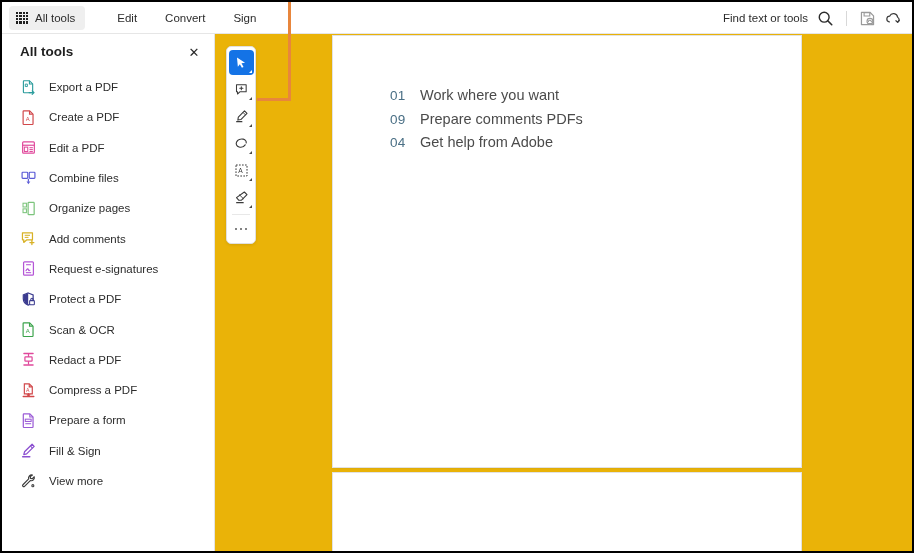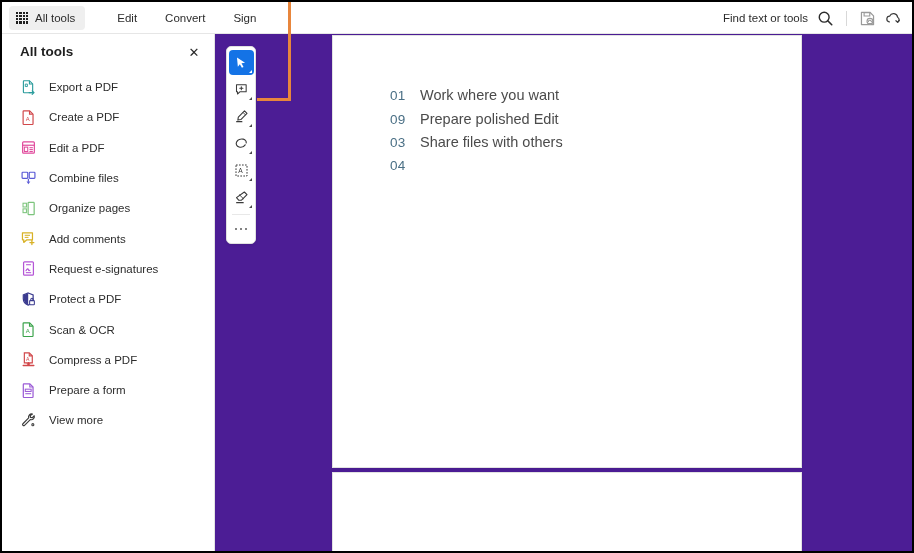--- a/index.html
+++ b/index.html
@@ -126,21 +126,21 @@
   }
   .rail-dots i {
     width: 2.6px; height: 2.6px; border-radius: 50%;
     background: #5a5a5a; display: block;
   }
 
   
   .docarea {
     position: absolute; left: 213px; top: 32px;
     width: 697px; height: 517px;
-    background: #4c1d95;
+    background: #eab308;
     overflow: hidden;
   }
   .page {
     position: absolute;
     background: #ffffff;
     border: 1px solid #e2e2e2;
     box-shadow: 0 1px 2px rgba(0,0,0,0.06);
   }
   .page1 { left: 117px; top: 1px; width: 470px; height: 433px; }
   .page2 { left: 117px; top: 438px; width: 470px; height: 115px; }
@@ -321,20 +321,30 @@
 
       <div class="tool-row">
         <svg class="ticon" viewBox="0 0 18 18">
           <path d="M4 1.9h6.2l3.6 3.6v10.2a.7.7 0 0 1-.7.7H4a.7.7 0 0 1-.7-.7V2.6a.7.7 0 0 1 .7-.7z" fill="none" stroke="#3aa34a" stroke-width="1.25"></path>
           <path d="M10.1 2v3.5h3.5" fill="none" stroke="#3aa34a" stroke-width="1.25"></path>
           <text x="6" y="13" font-size="6.4" fill="#3aa34a" font-family="Liberation Sans, sans-serif">A</text>
         </svg>
         <span class="tlabel">Scan &amp; OCR</span>
       </div>
 
+      <div class="tool-row">
+        <svg class="ticon" viewBox="0 0 18 18">
+          <line x1="4.2" y1="2.6" x2="13.8" y2="2.6" stroke="#e0489b" stroke-width="1.5" stroke-linecap="round"></line>
+          <line x1="9" y1="2.8" x2="9" y2="6.2" stroke="#e0489b" stroke-width="1.3"></line>
+          <rect x="5.2" y="6.2" width="7.6" height="4.4" rx="0.6" fill="none" stroke="#e0489b" stroke-width="1.3"></rect>
+          <line x1="9" y1="10.8" x2="9" y2="14.4" stroke="#e0489b" stroke-width="1.3"></line>
+          <line x1="4.2" y1="14.8" x2="13.8" y2="14.8" stroke="#e0489b" stroke-width="1.5" stroke-linecap="round"></line>
+        </svg>
+        <span class="tlabel">Redact a PDF</span>
+      </div>
 
       <div class="tool-row">
         <svg class="ticon" viewBox="0 0 18 18">
           <path d="M4.6 1.9h5.2l3.2 3.2v7.4H4.6z" fill="none" stroke="#d1474a" stroke-width="1.25"></path>
           <path d="M9.8 2v3.1h3.1" fill="none" stroke="#d1474a" stroke-width="1.2"></path>
           <text x="6.3" y="10.6" font-size="5.4" fill="#d1474a" font-family="Liberation Sans, sans-serif">A</text>
           <line x1="3.4" y1="15.4" x2="14.6" y2="15.4" stroke="#d1474a" stroke-width="1.5" stroke-linecap="round"></line>
           <path d="M9 12.3v2.3M7.6 13.4L9 14.8l1.4-1.4" fill="none" stroke="#d1474a" stroke-width="1.2" stroke-linecap="round" stroke-linejoin="round"></path>
         </svg>
         <span class="tlabel">Compress a PDF</span>
@@ -343,20 +353,28 @@
       <div class="tool-row">
         <svg class="ticon" viewBox="0 0 18 18">
           <path d="M4.2 1.9h6.2l3.4 3.4v10.4a.7.7 0 0 1-.7.7H4.2a.7.7 0 0 1-.7-.7V2.6a.7.7 0 0 1 .7-.7z" fill="none" stroke="#9b5bd6" stroke-width="1.3"></path>
           <path d="M10.4 2v3.3h3.3" fill="none" stroke="#9b5bd6" stroke-width="1.2"></path>
           <rect x="5.6" y="7.6" width="6.2" height="2.4" fill="none" stroke="#9b5bd6" stroke-width="1.1"></rect>
           <line x1="5.6" y1="12.4" x2="11.8" y2="12.4" stroke="#9b5bd6" stroke-width="1.1"></line>
         </svg>
         <span class="tlabel">Prepare a form</span>
       </div>
 
+      <div class="tool-row">
+        <svg class="ticon" viewBox="0 0 18 18">
+          <path d="M12.8 2.4l2.2 2.2-8 8-3 .8.8-3z" fill="none" stroke="#8b4fd0" stroke-width="1.35" stroke-linejoin="round"></path>
+          <line x1="11" y1="4.2" x2="13.2" y2="6.4" stroke="#8b4fd0" stroke-width="1.1"></line>
+          <line x1="2.8" y1="15.6" x2="10.4" y2="15.6" stroke="#8b4fd0" stroke-width="1.5" stroke-linecap="round"></line>
+        </svg>
+        <span class="tlabel">Fill &amp; Sign</span>
+      </div>
 
       <div class="tool-row">
         <svg class="ticon" viewBox="0 0 18 18">
           <path d="M13.2 2.1a3.3 3.3 0 0 0-4 4.2L3.1 12.4a1.2 1.2 0 0 0 1.7 1.7l6.1-6.1a3.3 3.3 0 0 0 4.2-4l-2 2-2-.2-.2-2z" fill="none" stroke="#3d3d3d" stroke-width="1.25" stroke-linejoin="round"></path>
           <circle cx="13.6" cy="13.4" r="1.1" fill="none" stroke="#3d3d3d" stroke-width="1.1"></circle>
         </svg>
         <span class="tlabel">View more</span>
       </div>
 
     </div>
@@ -367,30 +385,27 @@
     <div class="page page1">
       <div class="doc-list">
 
         <div class="doc-line">
           <span class="doc-num">01</span>
           <span class="doc-text">Work where you want</span>
         </div>
 
         <div class="doc-line">
           <span class="doc-num">09</span>
-          <span class="doc-text">Prepare polished Edit</span>
+          <span class="doc-text">Prepare comments PDFs</span>
         </div>
 
-        <div class="doc-line">
-          <span class="doc-num">03</span>
-          <span class="doc-text">Share files with others</span>
-        </div>
 
         <div class="doc-line">
           <span class="doc-num">04</span>
+          <span class="doc-text">Get help from Adobe</span>
         </div>
 
       </div>
     </div>
 
     <div class="page page2">
       
     </div>
 
   </div>

